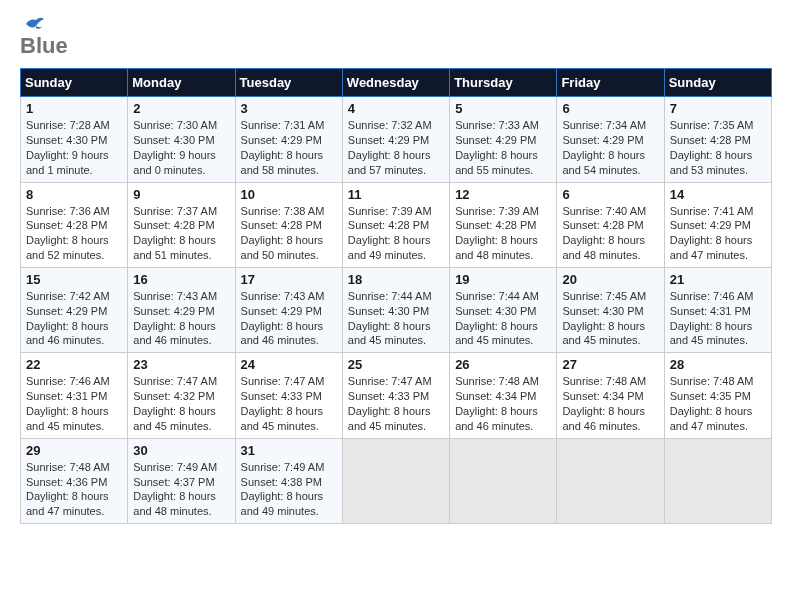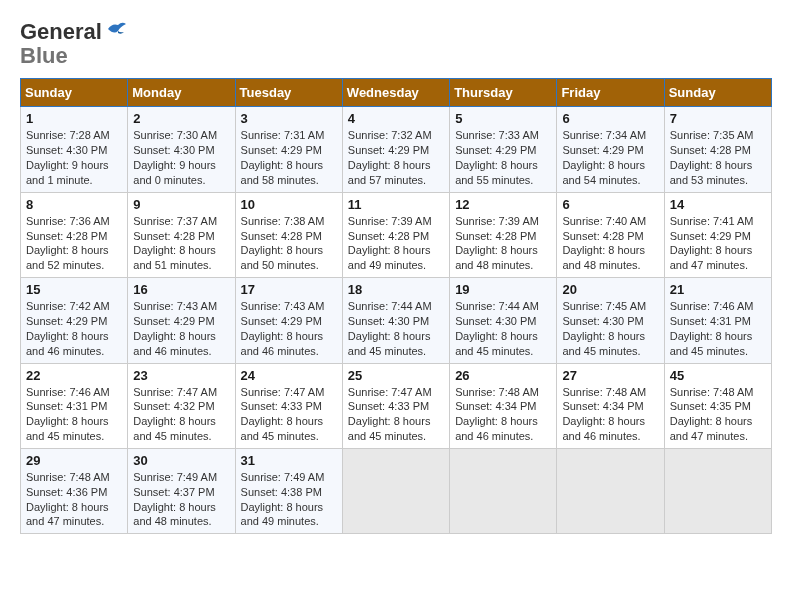--- a/index.html
+++ b/index.html
@@ -41,21 +41,21 @@
       font-size: 15px;
       color: #444;
       margin-top: 2px;
     }
     table {
       width: 100%;
       border-collapse: collapse;
       font-size: 11px;
     }
     thead th {
-      background: #a16207;
+      background: #0f172a;
       color: #fff;
       padding: 6px 4px;
       text-align: left;
       font-size: 13px;
       font-weight: bold;
       border: 1px solid #2e74c0;
     }
     tbody td {
       border: 1px solid #ccc;
       vertical-align: top;
@@ -85,23 +85,20 @@
     tbody tr:nth-child(odd) td.empty {
       background: #e8e8e8;
     }
   </style>
 </head>
 <body>
 
 <div class="header-area">
   <div class="logo">
     <div style="display:flex; align-items:center;">
-      <span class="logo-text">
-        <span class="general">General</span>
-      </span>
       <svg width="22" height="18" viewBox="0 0 22 18" style="margin-left:2px;margin-top:-4px;">
         <path d="M4 8 Q8 2 14 4 Q18 0 22 3 Q16 6 14 10 Q10 14 4 8Z" fill="#2e74c0"></path>
         <path d="M14 10 Q16 12 20 11 Q17 14 14 12Z" fill="#1a5fa0"></path>
       </svg>
     </div>
     <span class="logo-text">
       <span class="blue">Blue</span>
     </span>
   </div>
   <div class="title-area">
@@ -232,21 +229,21 @@
       </td>
         <td>
         <span class="day-number">26</span>
         <span class="day-info">Sunrise: 7:48 AM<br>Sunset: 4:34 PM<br>Daylight: 8 hours and 46 minutes.</span>
       </td>
         <td>
         <span class="day-number">27</span>
         <span class="day-info">Sunrise: 7:48 AM<br>Sunset: 4:34 PM<br>Daylight: 8 hours and 46 minutes.</span>
       </td>
         <td>
-        <span class="day-number">45</span>
+        <span class="day-number">28</span>
         <span class="day-info">Sunrise: 7:48 AM<br>Sunset: 4:35 PM<br>Daylight: 8 hours and 47 minutes.</span>
       </td>
       </tr>
       <tr>
         <td>
         <span class="day-number">29</span>
         <span class="day-info">Sunrise: 7:48 AM<br>Sunset: 4:36 PM<br>Daylight: 8 hours and 47 minutes.</span>
       </td>
         <td>
         <span class="day-number">30</span>

